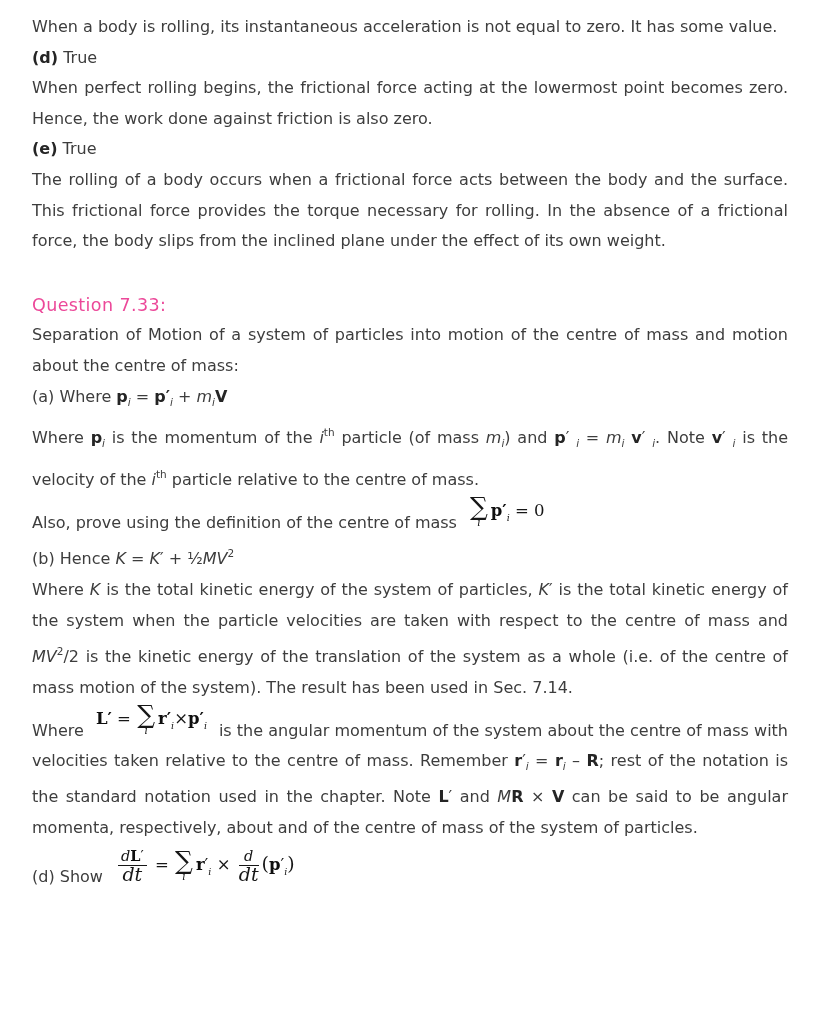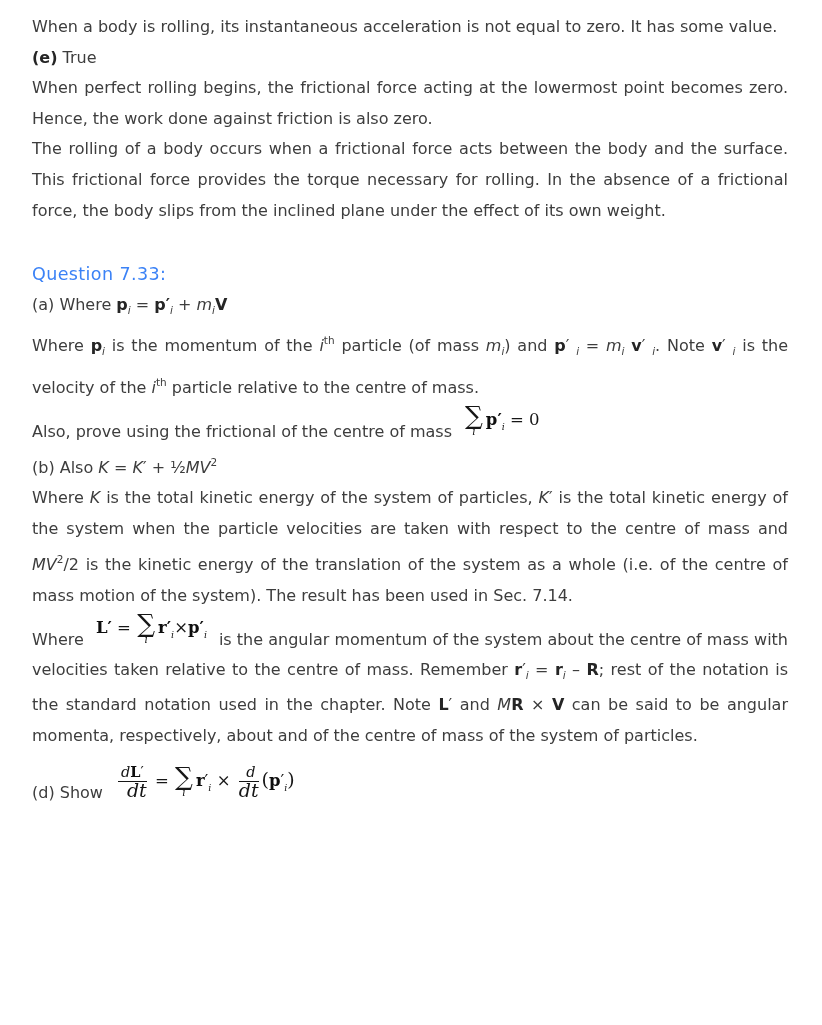--- a/index.html
+++ b/index.html
@@ -6,55 +6,57 @@
   .page{
     width:822px;min-height:1025px;box-sizing:border-box;
     background:#ffffff;padding:12px 34px 4px 32px;
     font-family:"DejaVu Sans","Liberation Sans",sans-serif;
   }
   .para{
     margin:0;font-size:16px;line-height:30.6px;color:#3d3d3d;
     text-align:justify;
   }
   .para.q-heading{
-    margin-top:33px;font-size:17.5px;color:#3b82f6;
+    margin-top:33px;font-size:17.5px;color:#ec4899;
     text-align:left;letter-spacing:0.4px;
   }
   .seg.b{font-weight:bold;color:#252525;}
   .seg.i{font-style:italic;}
   .seg.sub{font-size:10.5px;vertical-align:-4px;}
   .seg.sup{font-size:10.5px;vertical-align:7px;margin-top:20px;}
   
   .math{
     font-family:"DejaVu Serif","Liberation Serif",serif;
     color:#161616;font-size:16.5px;vertical-align:12px;
     margin:0 12px;white-space:nowrap;display:inline-block;
   }
   .math .seg{color:#161616;}
   .math .seg.b{font-weight:bold;color:#0e0e0e;}
   .math .seg.sub{font-size:9.5px;vertical-align:-5px;font-style:italic;}
   .math .seg.big{font-size:19px;}
   .sum{display:inline-block;text-align:center;vertical-align:middle;margin:0 3px 0 1px;}
   .sum .sigma{display:block;font-size:25px;line-height:23px;}
   .sum .under{display:block;font-size:10.5px;font-style:italic;line-height:9px;}
-  .frac{display:inline-block;text-align:right;vertical-align:middle;margin:12px 3px;}
+  .frac{display:inline-block;text-align:center;vertical-align:middle;margin:4px 3px;}
   .frac .num{display:block;font-size:14.5px;line-height:17px;border-bottom:1px solid #161616;padding:0 3px;}
   .frac .den{display:block;font-size:19px;line-height:17px;}
 </style>
 </head>
 <body>
 
 <main class="page">
   <section>
       <p class="para"><span class="seg">When a body is rolling, its instantaneous acceleration is not equal to zero. It has some value.</span></p>
+      <p class="para"><span class="seg b">(d)</span><span class="seg"> True</span></p>
+      <p class="para"><span class="seg">When perfect rolling begins, the frictional force acting at the lowermost point becomes zero. Hence, the work done against friction is also zero.</span></p>
       <p class="para"><span class="seg b">(e)</span><span class="seg"> True</span></p>
-      <p class="para"><span class="seg">When perfect rolling begins, the frictional force acting at the lowermost point becomes zero. Hence, the work done against friction is also zero.</span></p>
       <p class="para"><span class="seg">The rolling of a body occurs when a frictional force acts between the body and the surface. This frictional force provides the torque necessary for rolling. In the absence of a frictional force, the body slips from the inclined plane under the effect of its own weight.</span></p>
       <p class="para q-heading"><span class="seg">Question 7.33:</span></p>
+      <p class="para"><span class="seg">Separation of Motion of a system of particles into motion of the centre of mass and motion about the centre of mass:</span></p>
       <p class="para"><span class="seg">(a) Where </span><span class="seg b">p</span><span class="seg i sub">i</span><span class="seg"> = </span><span class="seg b">p</span><span class="seg b">′</span><span class="seg i sub">i</span><span class="seg"> + </span><span class="seg i">m</span><span class="seg i sub">i</span><span class="seg b">V</span></p>
       <p class="para"><span class="seg">Where </span><span class="seg b">p</span><span class="seg i sub">i</span><span class="seg"> is the momentum of the </span><span class="seg i">i</span><span class="seg sup">th</span><span class="seg"> particle (of mass </span><span class="seg i">m</span><span class="seg i sub">i</span><span class="seg">) and </span><span class="seg b">p</span><span class="seg">′ </span><span class="seg i sub">i</span><span class="seg"> = </span><span class="seg i">m</span><span class="seg i sub">i</span><span class="seg"> </span><span class="seg b">v</span><span class="seg">′ </span><span class="seg i sub">i</span><span class="seg">. Note </span><span class="seg b">v</span><span class="seg">′ </span><span class="seg i sub">i</span><span class="seg"> is the velocity of the </span><span class="seg i">i</span><span class="seg sup">th</span><span class="seg"> particle relative to the centre of mass.</span></p>
-      <p class="para"><span class="seg">Also, prove using the frictional of the centre of mass</span><span class="math raised"><span class="sum"><span class="sigma">∑</span><span class="under">i</span></span><span class="seg b">p</span><span class="seg b">′</span><span class="seg sub">i</span><span class="seg"> = 0</span></span></p>
-      <p class="para"><span class="seg">(b) Also </span><span class="seg i">K</span><span class="seg"> = </span><span class="seg i">K</span><span class="seg">′</span><span class="seg"> + ½</span><span class="seg i">MV</span><span class="seg sup">2</span></p>
+      <p class="para"><span class="seg">Also, prove using the definition of the centre of mass</span><span class="math raised"><span class="sum"><span class="sigma">∑</span><span class="under">i</span></span><span class="seg b">p</span><span class="seg b">′</span><span class="seg sub">i</span><span class="seg"> = 0</span></span></p>
+      <p class="para"><span class="seg">(b) Hence </span><span class="seg i">K</span><span class="seg"> = </span><span class="seg i">K</span><span class="seg">′</span><span class="seg"> + ½</span><span class="seg i">MV</span><span class="seg sup">2</span></p>
       <p class="para"><span class="seg">Where </span><span class="seg i">K</span><span class="seg"> is the total kinetic energy of the system of particles, </span><span class="seg i">K</span><span class="seg">′</span><span class="seg"> is the total kinetic energy of the system when the particle velocities are taken with respect to the centre of mass and </span><span class="seg i">MV</span><span class="seg sup">2</span><span class="seg">/2 is the kinetic energy of the translation of the system as a whole (i.e. of the centre of mass motion of the system). The result has been used in Sec. 7.14.</span></p>
       <p class="para"><span class="seg">Where</span><span class="math raised"><span class="seg b">L</span><span class="seg b">′</span><span class="seg"> = </span><span class="sum"><span class="sigma">∑</span><span class="under">i</span></span><span class="seg b">r</span><span class="seg b">′</span><span class="seg sub">i</span><span class="seg">×</span><span class="seg b">p</span><span class="seg b">′</span><span class="seg sub">i</span></span><span class="seg">is the angular momentum of the system about the centre of mass with velocities taken relative to the centre of mass. Remember </span><span class="seg b">r</span><span class="seg">′</span><span class="seg i sub">i</span><span class="seg"> = </span><span class="seg b">r</span><span class="seg i sub">i</span><span class="seg"> – </span><span class="seg b">R</span><span class="seg">; rest of the notation is the standard notation used in the chapter. Note </span><span class="seg b">L</span><span class="seg">′</span><span class="seg"> and </span><span class="seg i">M</span><span class="seg b">R</span><span class="seg"> × </span><span class="seg b">V</span><span class="seg"> can be said to be angular momenta, respectively, about and of the centre of mass of the system of particles.</span></p>
       <p class="para"><span class="seg">(d) Show</span><span class="math raised"><span class="frac"><span class="num"><span class="seg i">d</span><span class="seg b">L</span><span class="seg">′</span></span><span class="den"><span class="seg i">dt</span></span></span><span class="seg"> = </span><span class="sum"><span class="sigma">∑</span><span class="under">i</span></span><span class="seg b">r</span><span class="seg">′</span><span class="seg sub">i</span><span class="seg"> × </span><span class="frac"><span class="num"><span class="seg i">d</span></span><span class="den"><span class="seg i">dt</span></span></span><span class="seg big">(</span><span class="seg b">p</span><span class="seg">′</span><span class="seg sub">i</span><span class="seg big">)</span></span></p>
     </section>
 </main>
 
 </body></html>

